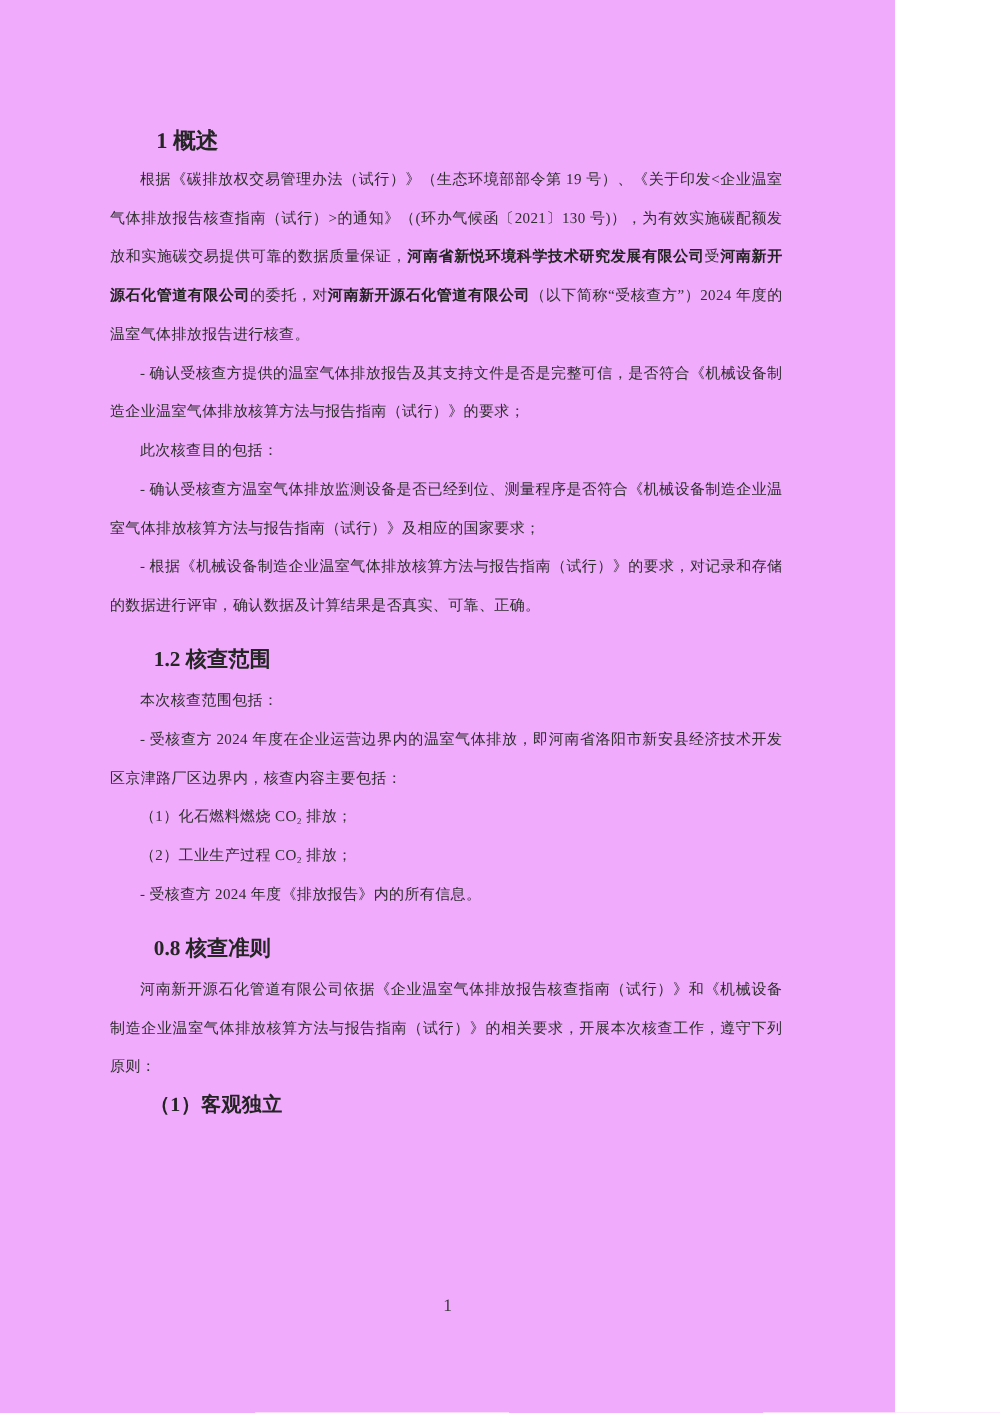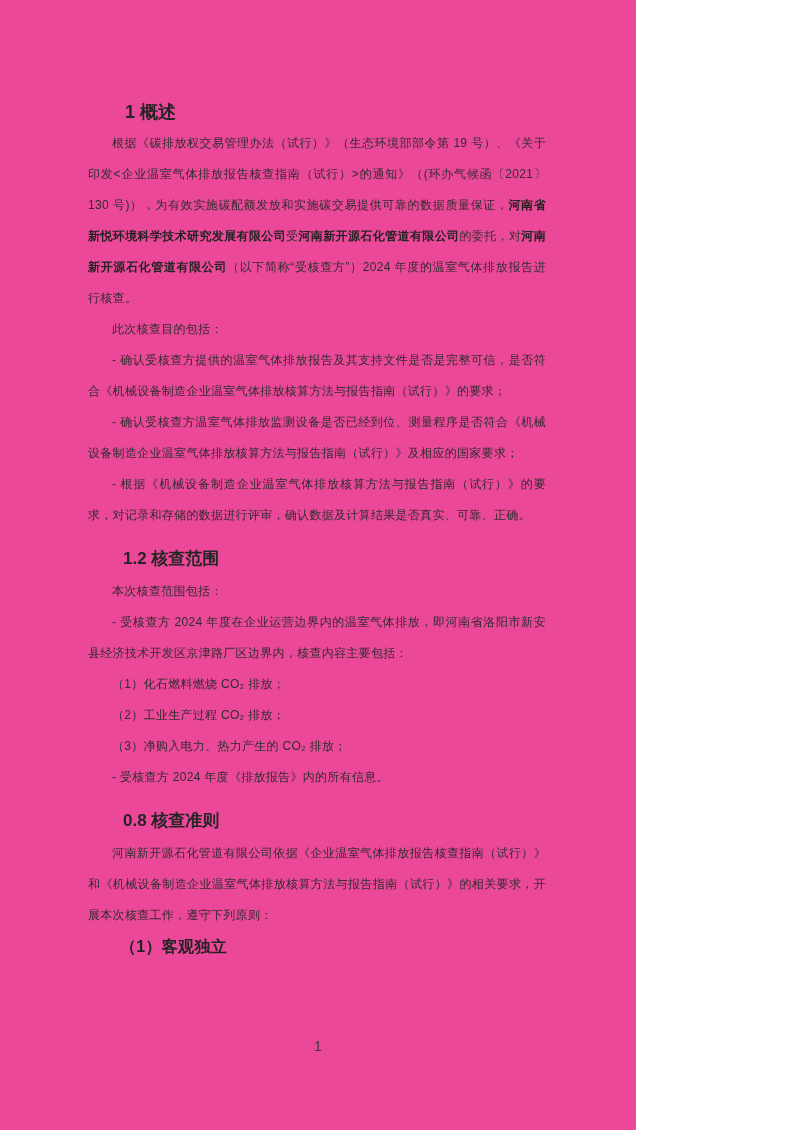--- a/index.html
+++ b/index.html
@@ -2,24 +2,24 @@
 <html><head>
 <meta charset="utf-8">
 <style>
   html, body {
     margin: 0;
     padding: 0;
     background: #ffffff;
   }
   .page {
     position: relative;
-    width: 636px;
+    width: 716px;
     height: 1130px;
-    background: #ec4899;
-    font-family: Liberation Sans, sans-serif;
+    background: #f0abfc;
+    font-family: Liberation Serif, serif;
     color: #2e2e2e;
     overflow: hidden;
     box-sizing: border-box;
   }
   .content {
     padding: 97px 90px 0 88px;
   }
   h1.chapter {
     font-size: 18px;
     font-weight: 700;
@@ -69,39 +69,38 @@
 <body>
 
 <div class="page">
   <div class="content">
 
     <h1 class="chapter">1 概述</h1>
 
 
     <p class="body"><span>根据《碳排放权交易管理办法（试行）》（生态环境部部令第 19 号）、《关于印发&lt;企业温室气体排放报告核查指南（试行）&gt;的通知》（(环办气候函〔2021〕130 号)），为有效实施碳配额发放和实施碳交易提供可靠的数据质量保证，</span><b>河南省新悦环境科学技术研究发展有限公司</b><span>受</span><b>河南新开源石化管道有限公司</b><span>的委托，对</span><b>河南新开源石化管道有限公司</b><span>（以下简称“受核查方”）2024 年度的温室气体排放报告进行核查。</span></p>
 
+    <p class="body">- 确认受核查方提供的温室气体排放报告及其支持文件是否是完整可信，是否符合《机械设备制造企业温室气体排放核算方法与报告指南（试行）》的要求；</p>
+
     <p class="body">此次核查目的包括：</p>
-
-    <p class="body">- 确认受核查方提供的温室气体排放报告及其支持文件是否是完整可信，是否符合《机械设备制造企业温室气体排放核算方法与报告指南（试行）》的要求；</p>
 
     <p class="body">- 确认受核查方温室气体排放监测设备是否已经到位、测量程序是否符合《机械设备制造企业温室气体排放核算方法与报告指南（试行）》及相应的国家要求；</p>
 
     <p class="body">- 根据《机械设备制造企业温室气体排放核算方法与报告指南（试行）》的要求，对记录和存储的数据进行评审，确认数据及计算结果是否真实、可靠、正确。</p>
 
     <h2 class="section">1.2 核查范围</h2>
 
     <p class="body">本次核查范围包括：</p>
 
     <p class="body">- 受核查方 2024 年度在企业运营边界内的温室气体排放，即河南省洛阳市新安县经济技术开发区京津路厂区边界内，核查内容主要包括：</p>
 
     <p class="body">（1）化石燃料燃烧 CO₂ 排放；</p>
 
     <p class="body">（2）工业生产过程 CO₂ 排放；</p>
 
-    <p class="body">（3）净购入电力、热力产生的 CO₂ 排放；</p>
 
     <p class="body">- 受核查方 2024 年度《排放报告》内的所有信息。</p>
 
     <h2 class="section">0.8 核查准则</h2>
 
     <p class="body">河南新开源石化管道有限公司依据《企业温室气体排放报告核查指南（试行）》和《机械设备制造企业温室气体排放核算方法与报告指南（试行）》的相关要求，开展本次核查工作，遵守下列原则：</p>
 
     <p class="bold">（1）客观独立</p>
 
 

